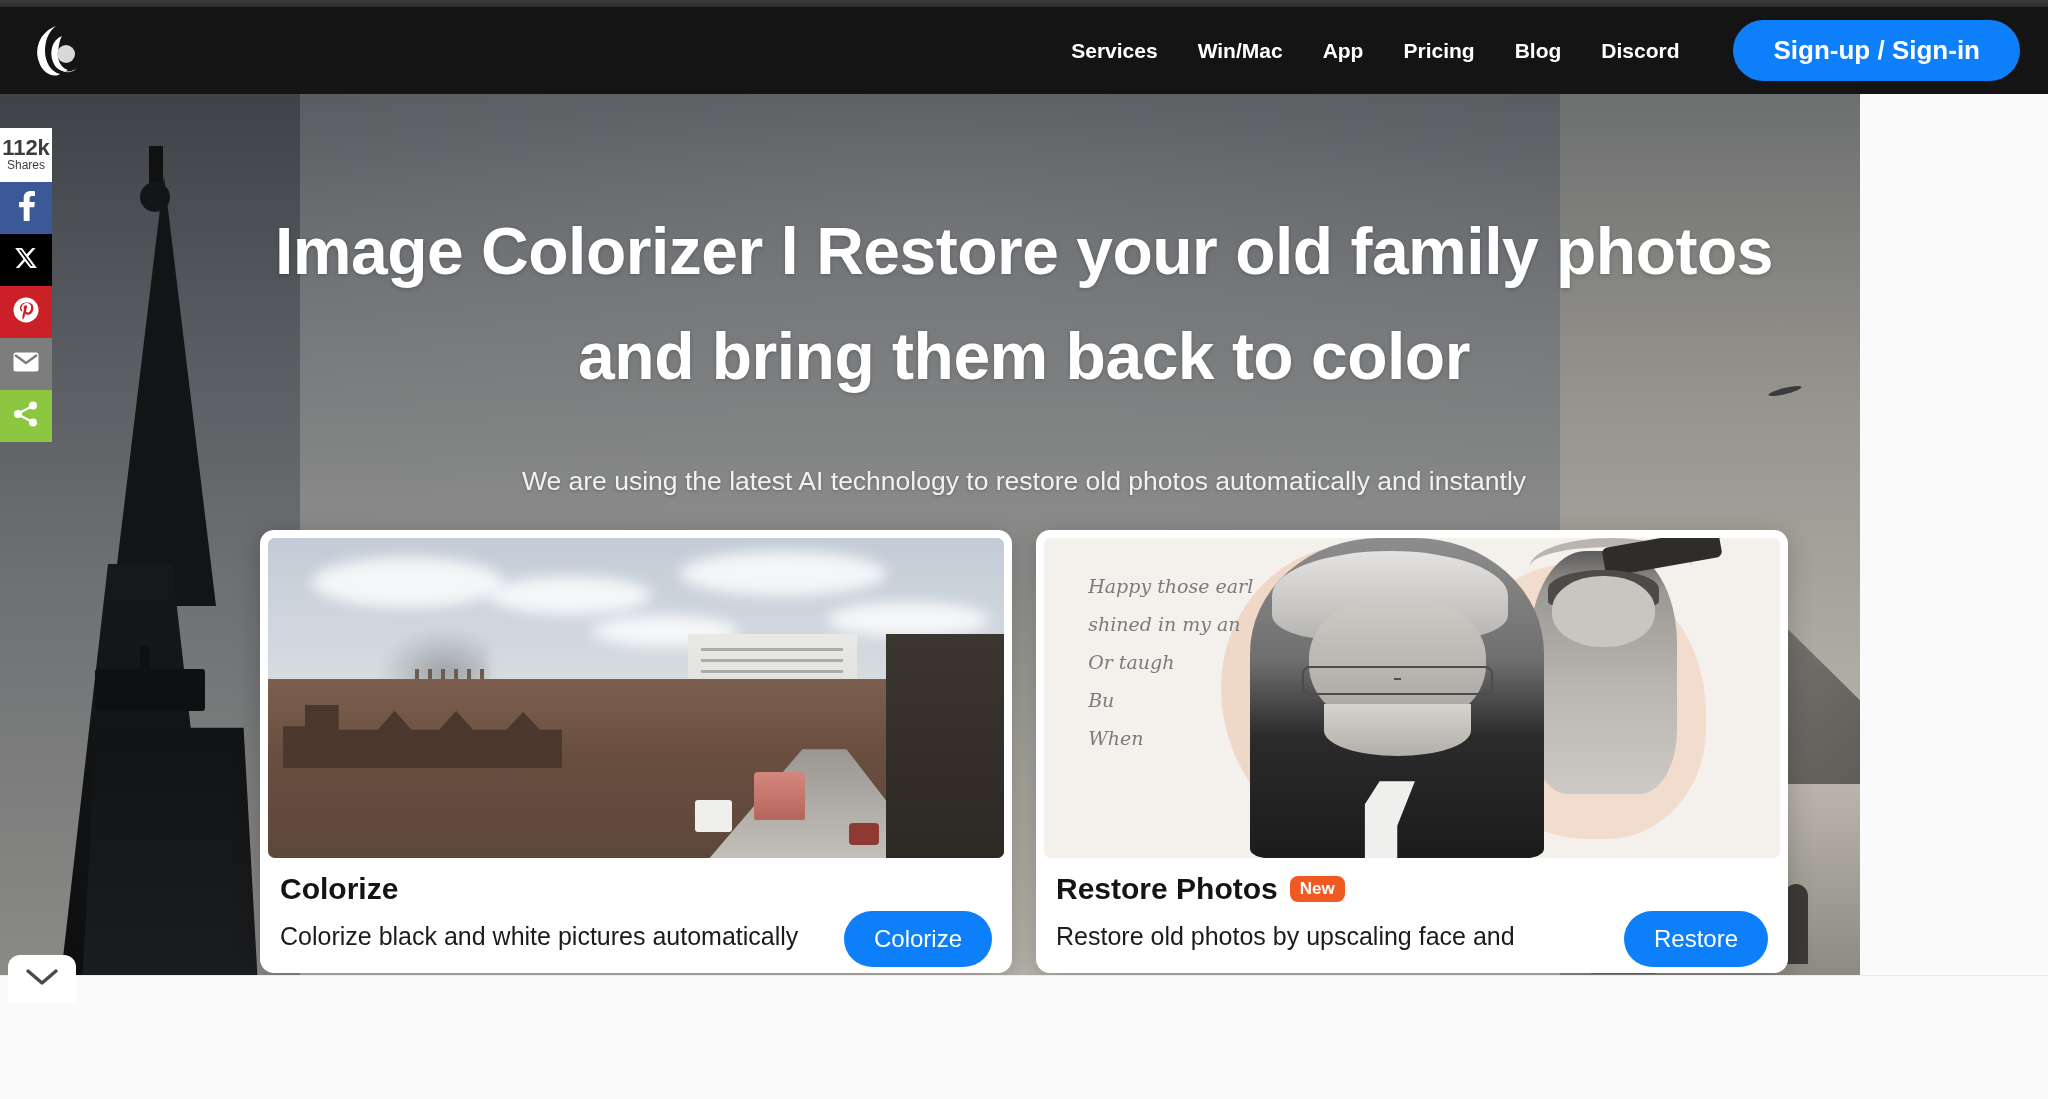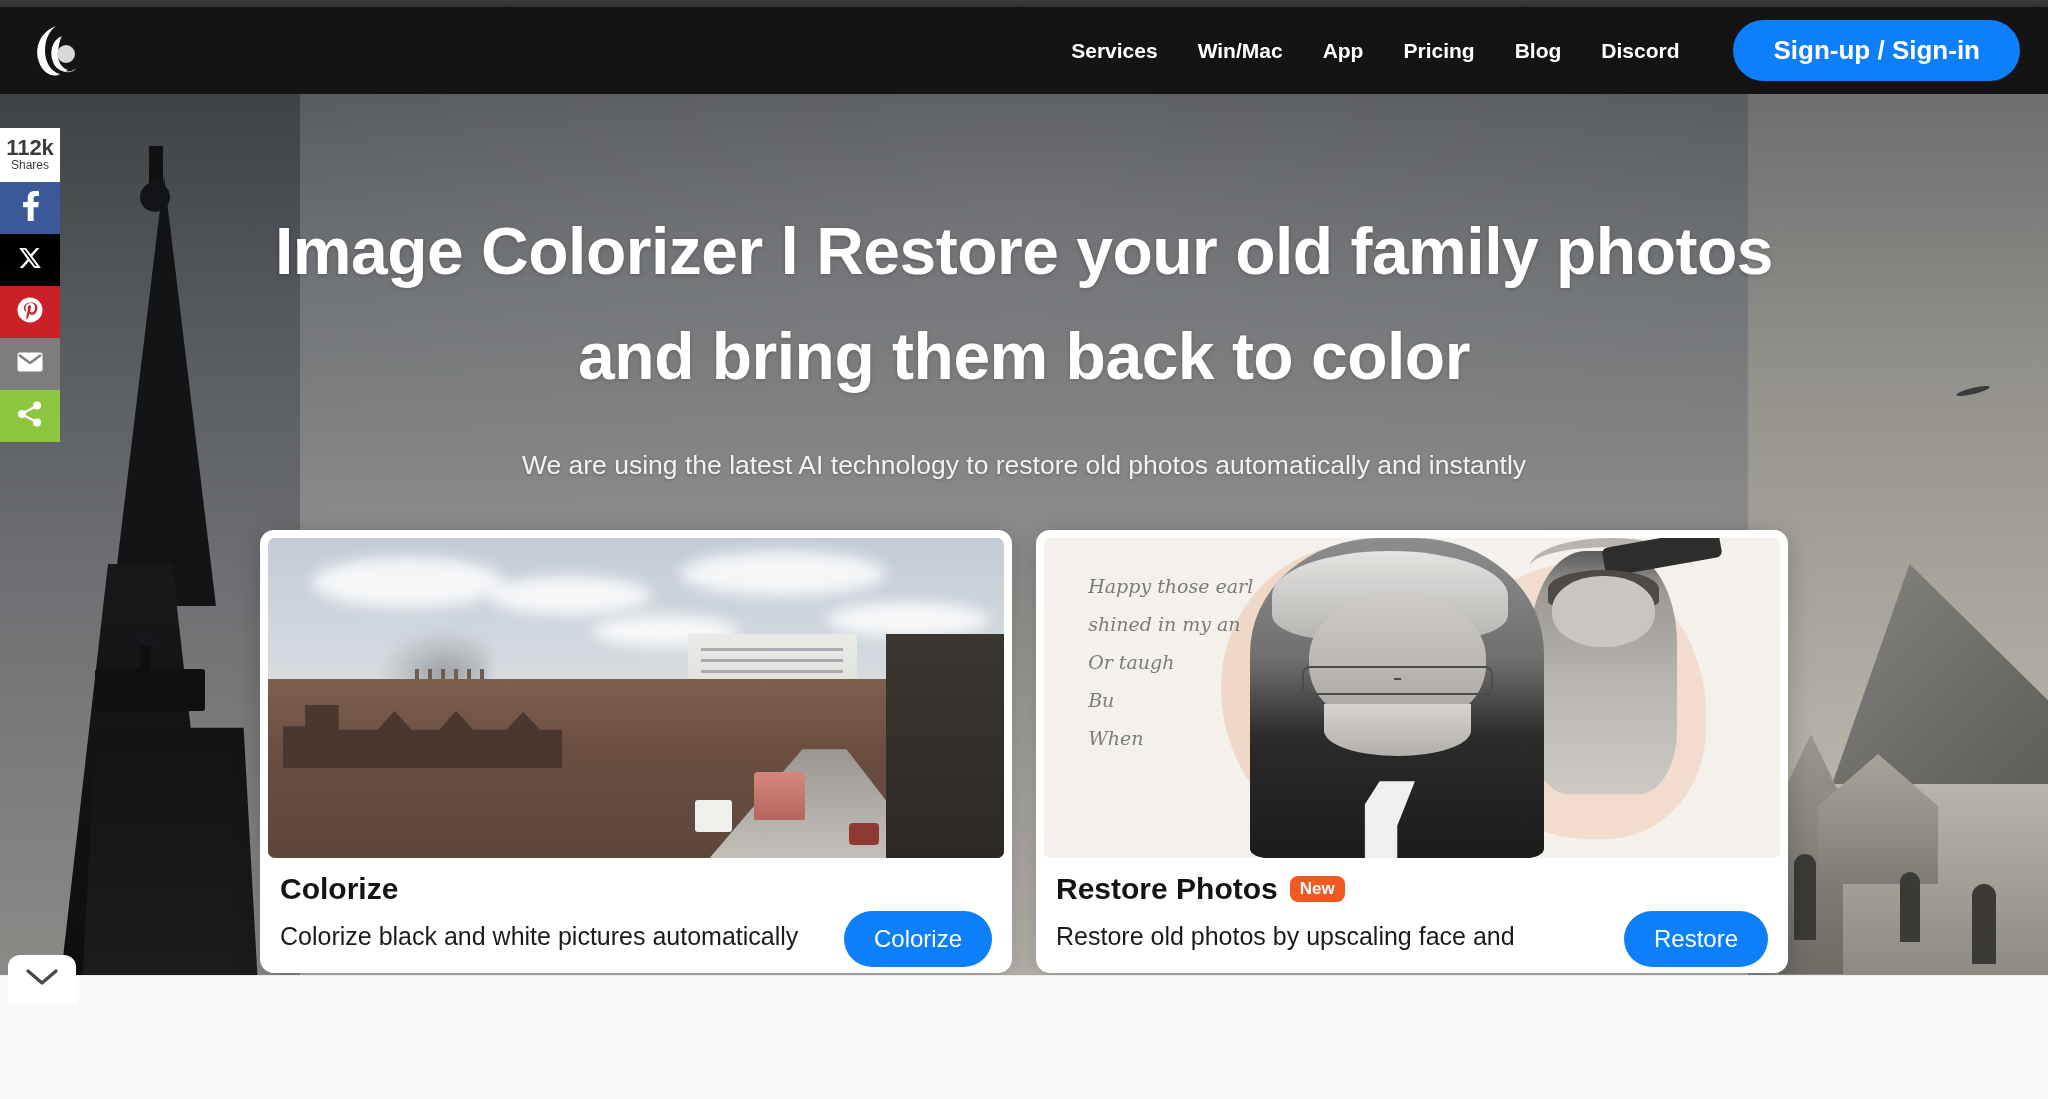--- a/index.html
+++ b/index.html
@@ -40,21 +40,21 @@
   .signup-btn {
     margin-left:34px; margin-right:28px;
     background:#0d7ffb; color:#fff;
     font-size:26px; font-weight:bold;
     padding:15px 40px; border-radius:32px; border:none; cursor:pointer;
     white-space:nowrap; font-family:"Liberation Sans", sans-serif;
   }
 
   
   .hero {
-    position:absolute; top:94px; left:0; width:2048px; height:881px;
+    position:absolute; top:94px; left:0; width:1860px; height:881px;
     overflow:hidden;
   }
   .hero-bg {
     position:absolute; inset:0;
     background:
       radial-gradient(ellipse 120% 85% at 50% 15%, rgba(150,150,150,0.30), rgba(0,0,0,0) 62%),
       linear-gradient(to bottom, #4f5257 0%, #6b6e72 22%, #8a8b89 50%, #a6a49d 76%, #b9b6ad 100%);
   }
   
   .spire-left {
@@ -139,21 +139,21 @@
   .hero-title {
     position:absolute; top:105px; left:0; width:2048px;
     text-align:center; color:#ffffff;
     font-size:66px; line-height:105px; font-weight:bold;
     letter-spacing:-0.5px;
     font-family:"Liberation Sans", sans-serif;
     text-shadow:0 1px 4px rgba(0,0,0,0.22);
     padding:0 250px;
   }
   .hero-sub {
-    position:absolute; top:356px; left:0; width:2048px;
+    position:absolute; top:372px; left:0; width:2048px;
     text-align:center; color:#f2f2f2;
     font-size:26.5px; font-weight:normal;
     font-family:"Liberation Sans", sans-serif;
     text-shadow:0 1px 3px rgba(0,0,0,0.25);
   }
 
   
   .cards {
     position:absolute; top:436px; left:0; width:2048px;
     display:flex; justify-content:center; gap:24px;
@@ -313,21 +313,21 @@
   }
   .card-cta {
     position:absolute; right:12px; bottom:6px;
     background:#0d7ffb; color:#fff; border:none; cursor:pointer;
     font-size:24px; padding:14px 30px; border-radius:30px;
     font-family:"Liberation Sans", sans-serif;
   }
 
   
   .share-rail {
-    position:absolute; left:0; top:128px; width:60px; z-index:50;
+    position:absolute; left:0; top:128px; width:52px; z-index:50;
   }
   .share-count {
     background:#ffffff; color:#3c3c3c; text-align:center;
     padding:8px 0 9px 0;
     font-family:"Liberation Sans", sans-serif;
   }
   .share-count .num { font-size:22px; font-weight:bold; line-height:1.05; }
   .share-count .lbl { font-size:12px; line-height:1.15; }
   .share-btn {
     height:52px; display:flex; align-items:center; justify-content:center; cursor:pointer;

